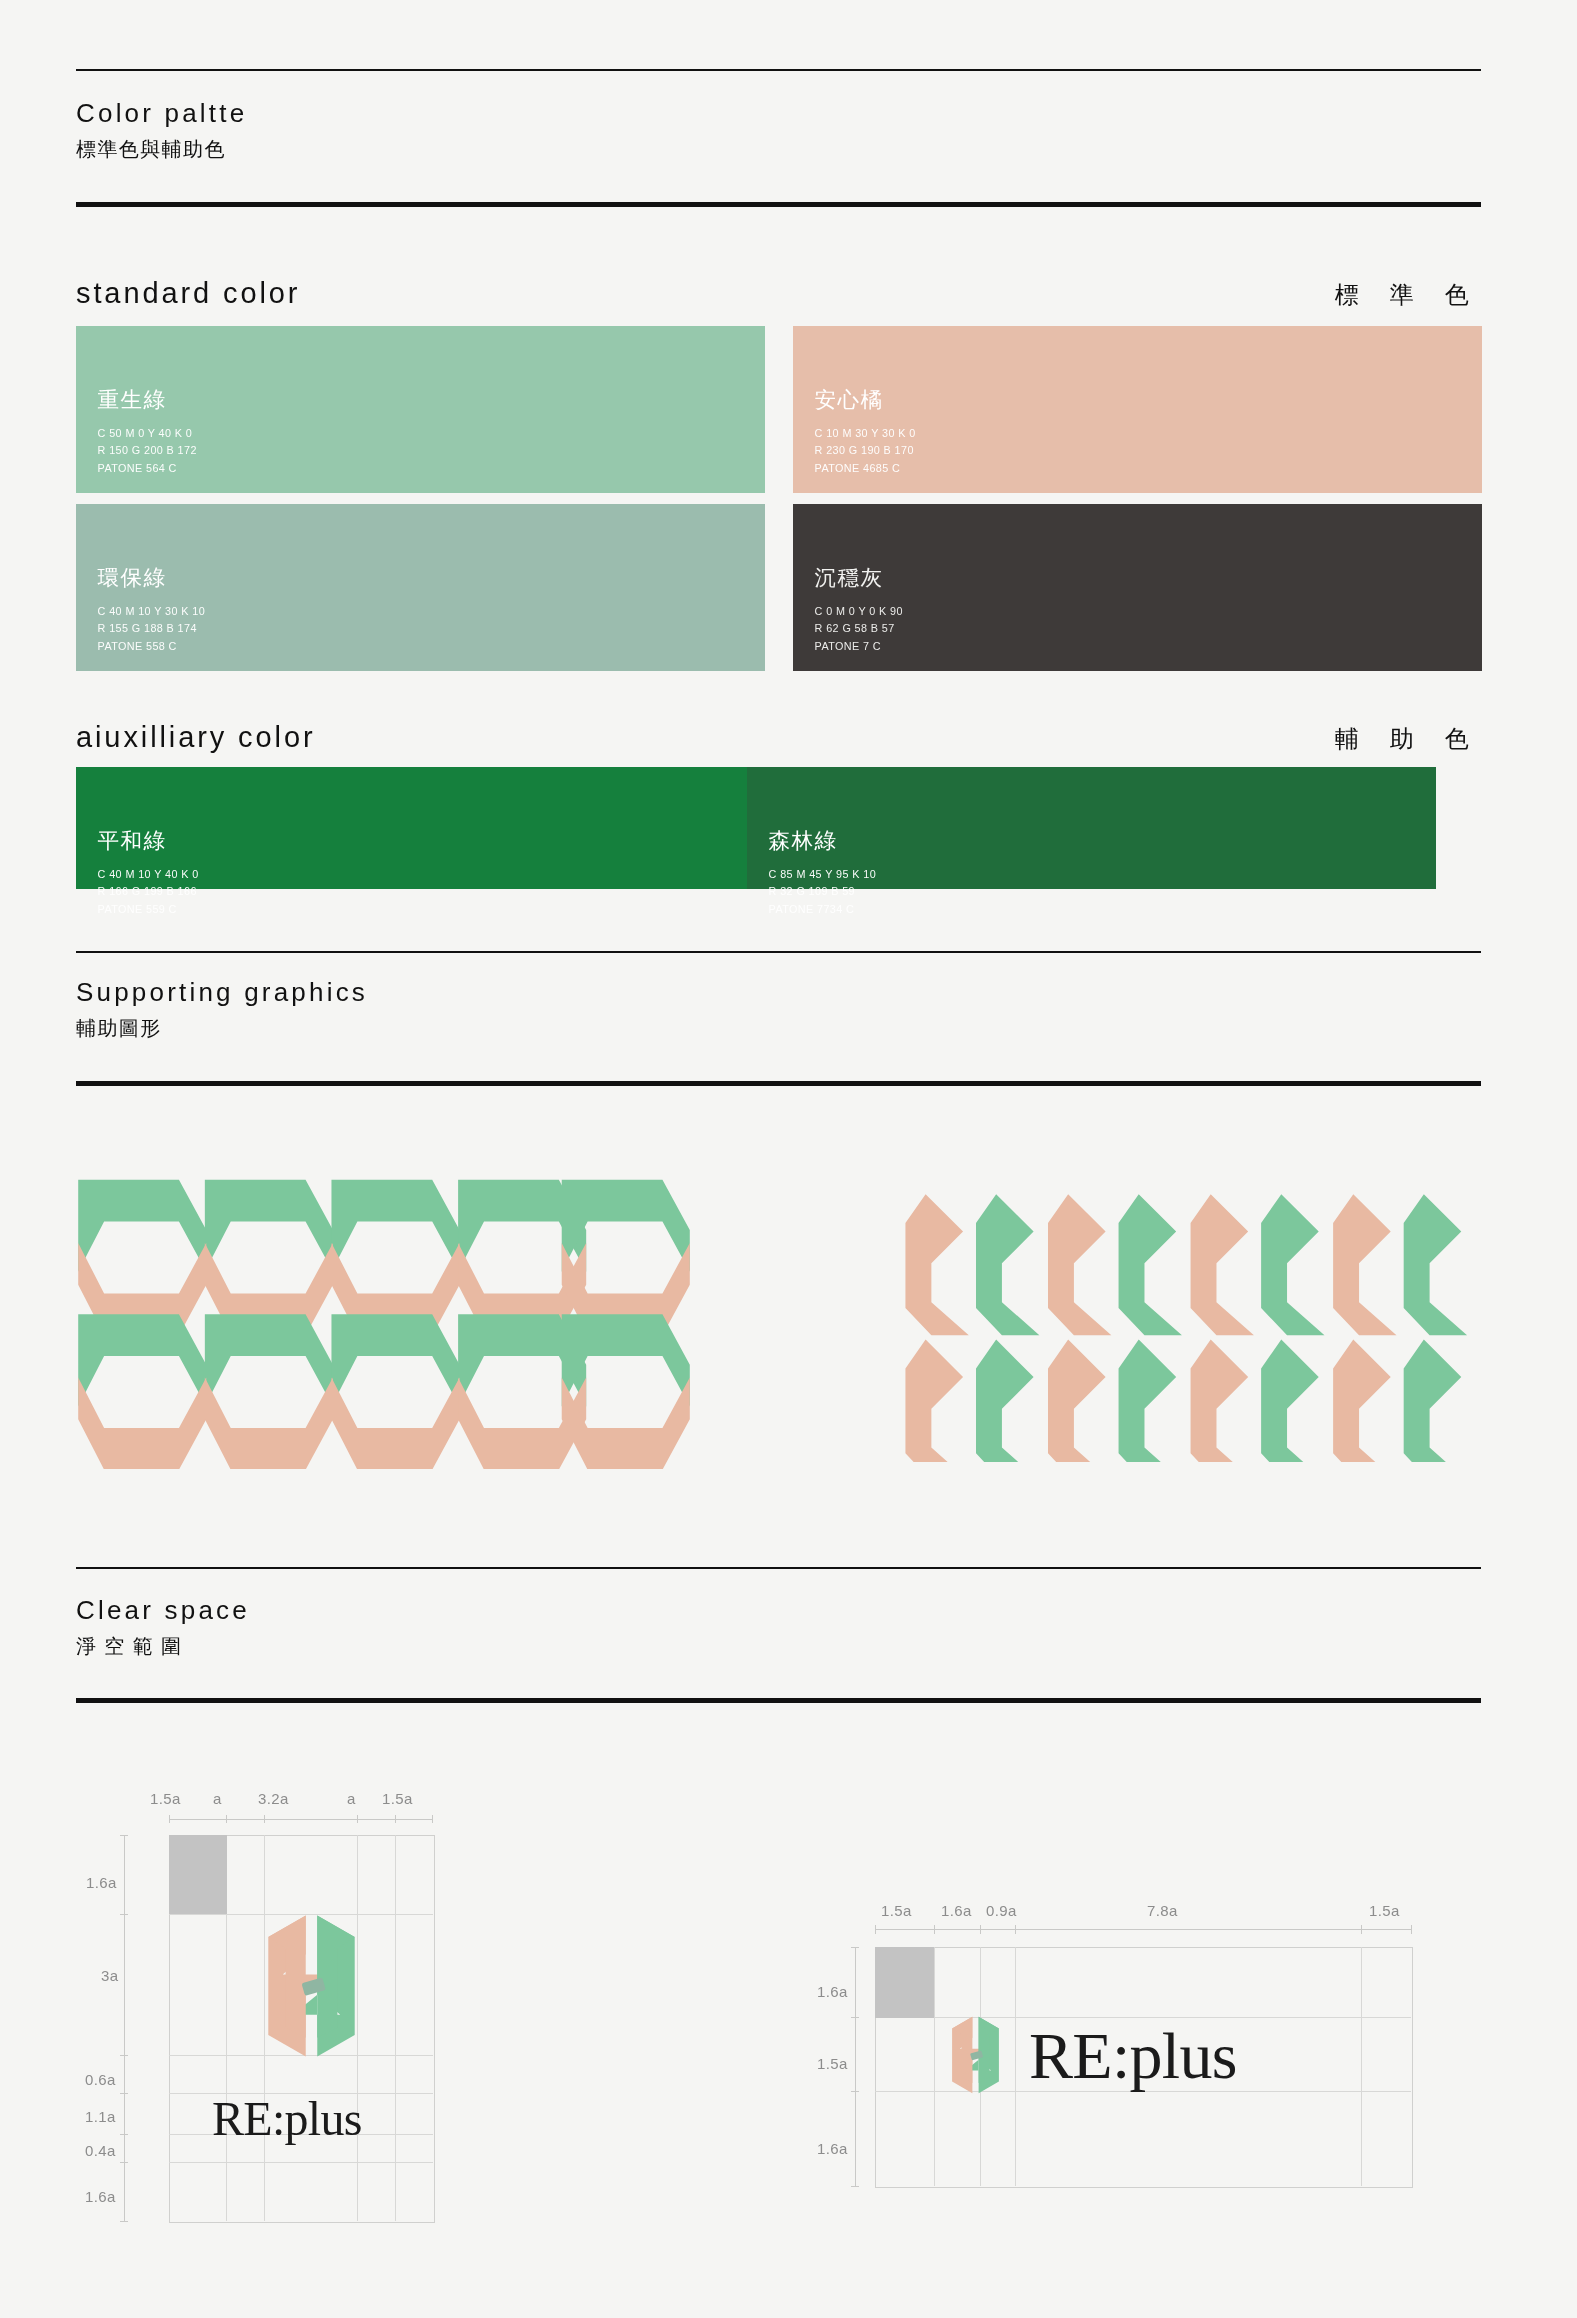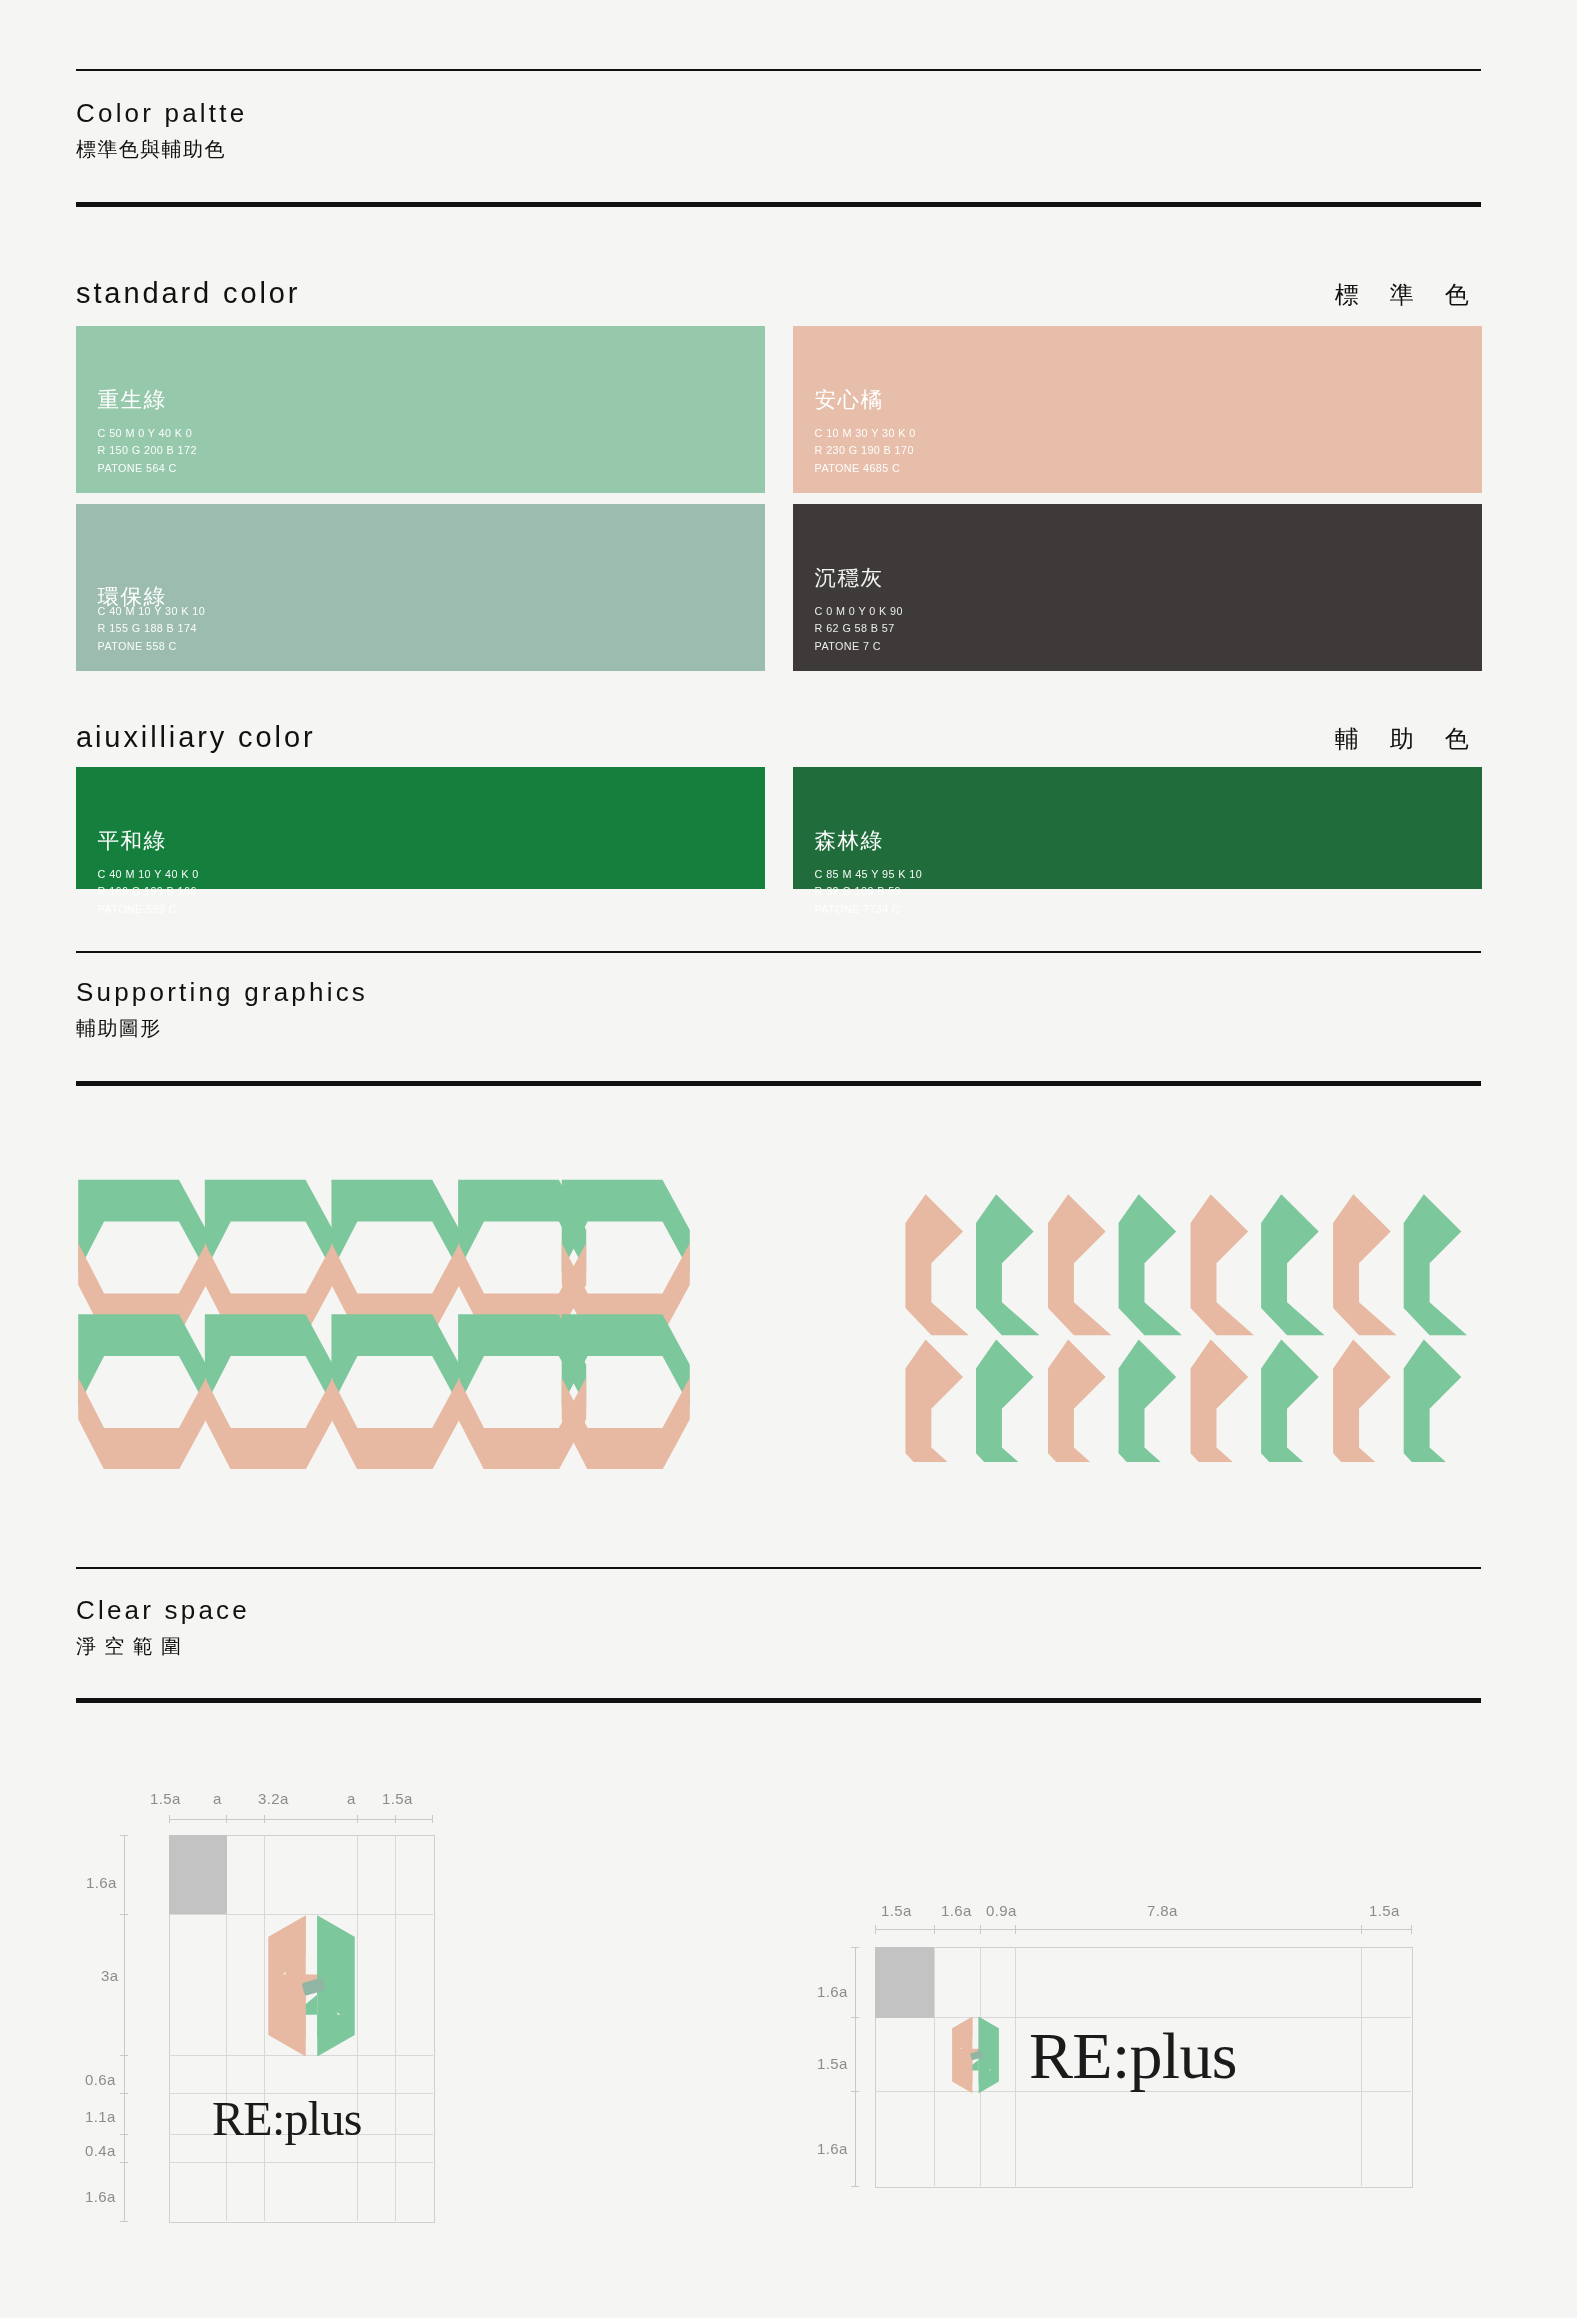--- a/index.html
+++ b/index.html
@@ -89,40 +89,40 @@
     <div class="sname" style="color: rgb(255, 255, 255);">重生綠</div>
     <div class="specs" style="color: rgb(255, 255, 255);"><span>C 50   M 0   Y 40   K 0</span><br><span>R 150  G 200  B 172</span><br><span>PATONE  564 C</span></div>
   </div>
 
   <div class="swatch" id="sw1" style="left:793px;top:326px;background:#e6beaa;">
     <div class="sname" style="color: rgb(255, 255, 255);">安心橘</div>
     <div class="specs" style="color: rgb(255, 255, 255);"><span>C 10   M 30   Y 30   K 0</span><br><span>R 230  G 190  B 170</span><br><span>PATONE  4685 C</span></div>
   </div>
 
   <div class="swatch" id="sw2" style="left:76px;top:504px;background:#9bbcae;">
-    <div class="sname" style="color: rgb(255, 255, 255); margin-top: 19px;">環保綠</div>
+    <div class="sname" style="color: rgb(255, 255, 255);">環保綠</div>
     <div class="specs" style="color: rgb(255, 255, 255);"><span>C 40   M 10   Y 30   K 10</span><br><span>R 155  G 188  B 174</span><br><span>PATONE  558 C</span></div>
   </div>
 
   <div class="swatch dark" id="sw3" style="left:793px;top:504px;background:#3e3a39;">
     <div class="sname" style="color: rgb(242, 242, 240);">沉穩灰</div>
     <div class="specs" style="color: rgb(242, 242, 240);"><span>C 0   M 0   Y 0   K 90</span><br><span>R 62 G 58  B 57</span><br><span>PATONE  7 C</span></div>
   </div>
 
   <div class="subhead" style="top:721px;">
     <span class="en">aiuxilliary color</span>
     <span class="cjk">輔 助 色</span>
   </div>
 
   <div class="swatch" id="sw4" style="left:76px;top:767px;height:122px;background:#15803d;">
     <div class="sname" style="color: rgb(255, 255, 255);">平和綠</div>
     <div class="specs" style="color: rgb(255, 255, 255);"><span>C 40   M 10   Y 40   K 0</span><br><span>R 166 G 199  B 166</span><br><span>PATONE  559 C</span></div>
   </div>
 
-  <div class="swatch" id="sw5" style="left:793px;top:767px;height:122px;background:#206d3b;">
+  <div class="swatch" id="sw5" style="left:747px;top:767px;height:122px;background:#206d3b;">
     <div class="sname" style="color: rgb(255, 255, 255);">森林綠</div>
     <div class="specs" style="color: rgb(255, 255, 255);"><span>C 85   M 45   Y 95   K 10</span><br><span>R 32 G 109 B 59</span><br><span>PATONE  7734 C</span></div>
   </div>
 
   <div class="section rule-thin" style="left:76px;top:951px;width:1405px;"></div>
 
   <div class="section" style="left:76px;top:976px;">
     <div class="sec-title-en">Supporting graphics</div>
     <div class="sec-title-cjk">輔助圖形</div>
   </div>

